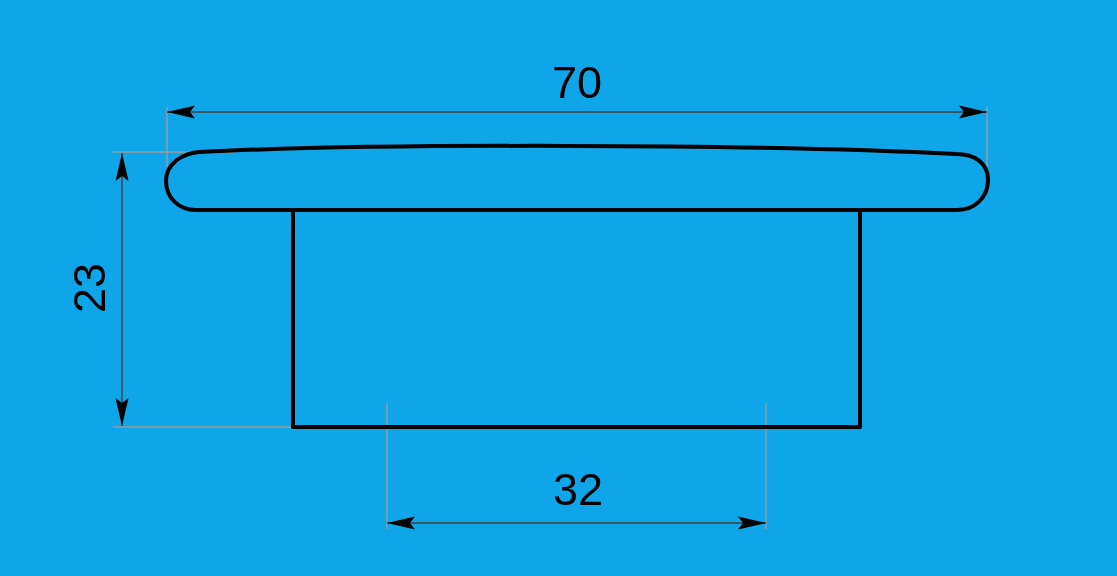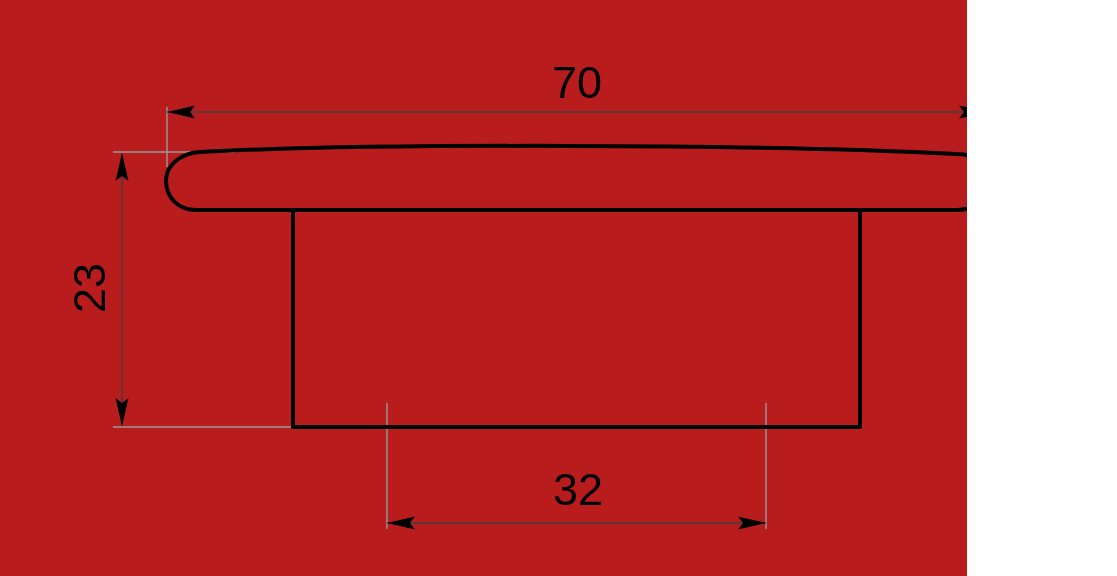--- a/index.html
+++ b/index.html
@@ -2,23 +2,23 @@
 <html><head>
 <meta charset="utf-8">
 <style>
   html, body {
     margin: 0;
     padding: 0;
     background: #ffffff;
   }
   .canvas {
     position: relative;
-    width: 967px;
+    width: 1117px;
     height: 576px;
-    background: #b91c1c;
+    background: #0ea5e9;
     overflow: hidden;
   }
   .canvas svg {
     position: absolute;
     inset: 0;
     display: block;
   }
   text.dim-label {
     font-family: "Liberation Sans", "DejaVu Sans", sans-serif;
     font-size: 45px;

